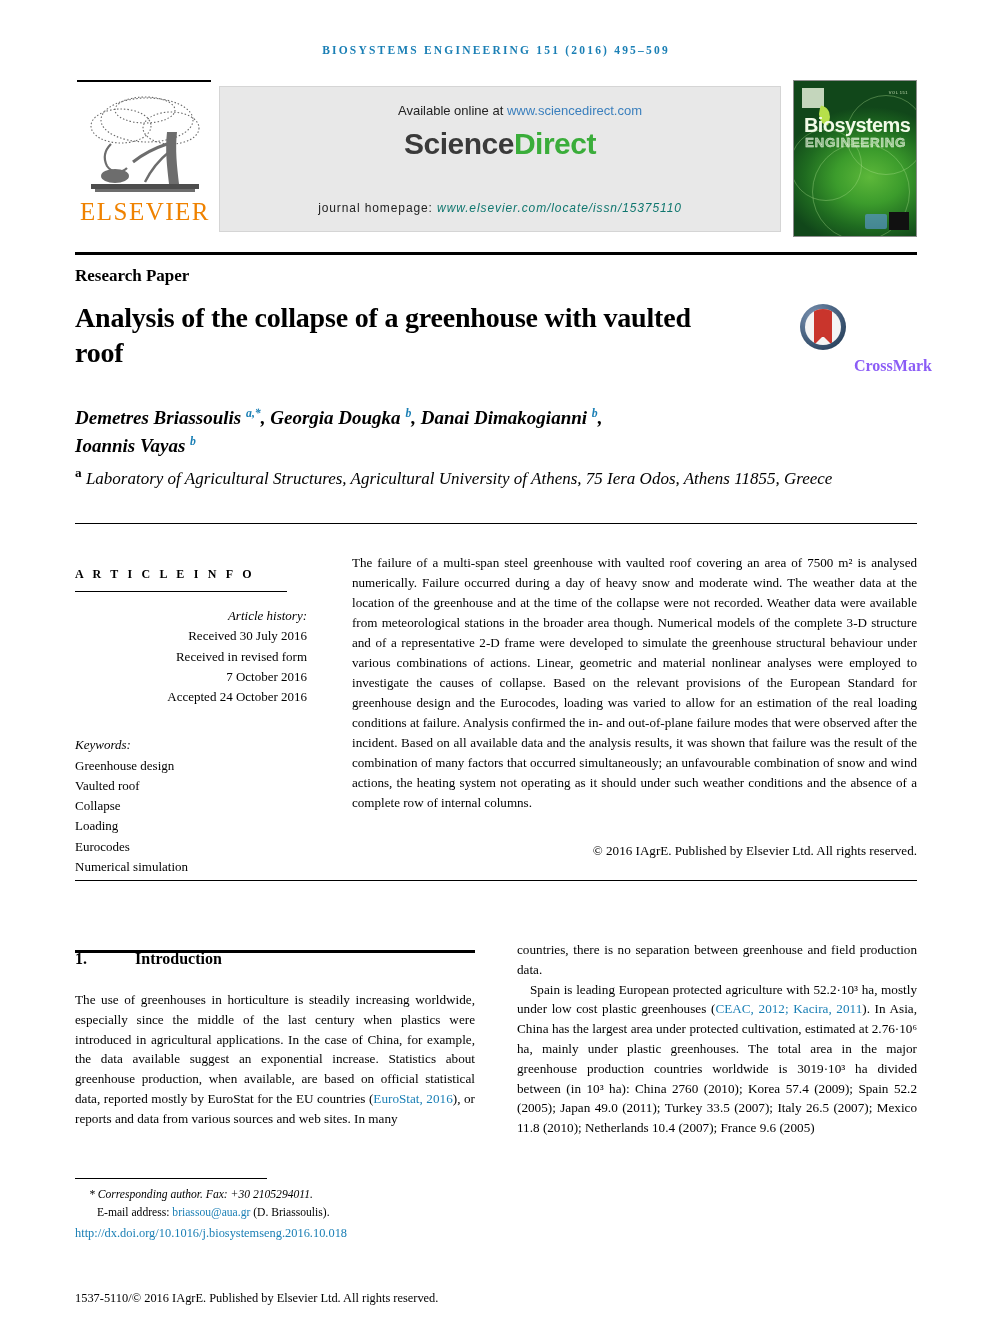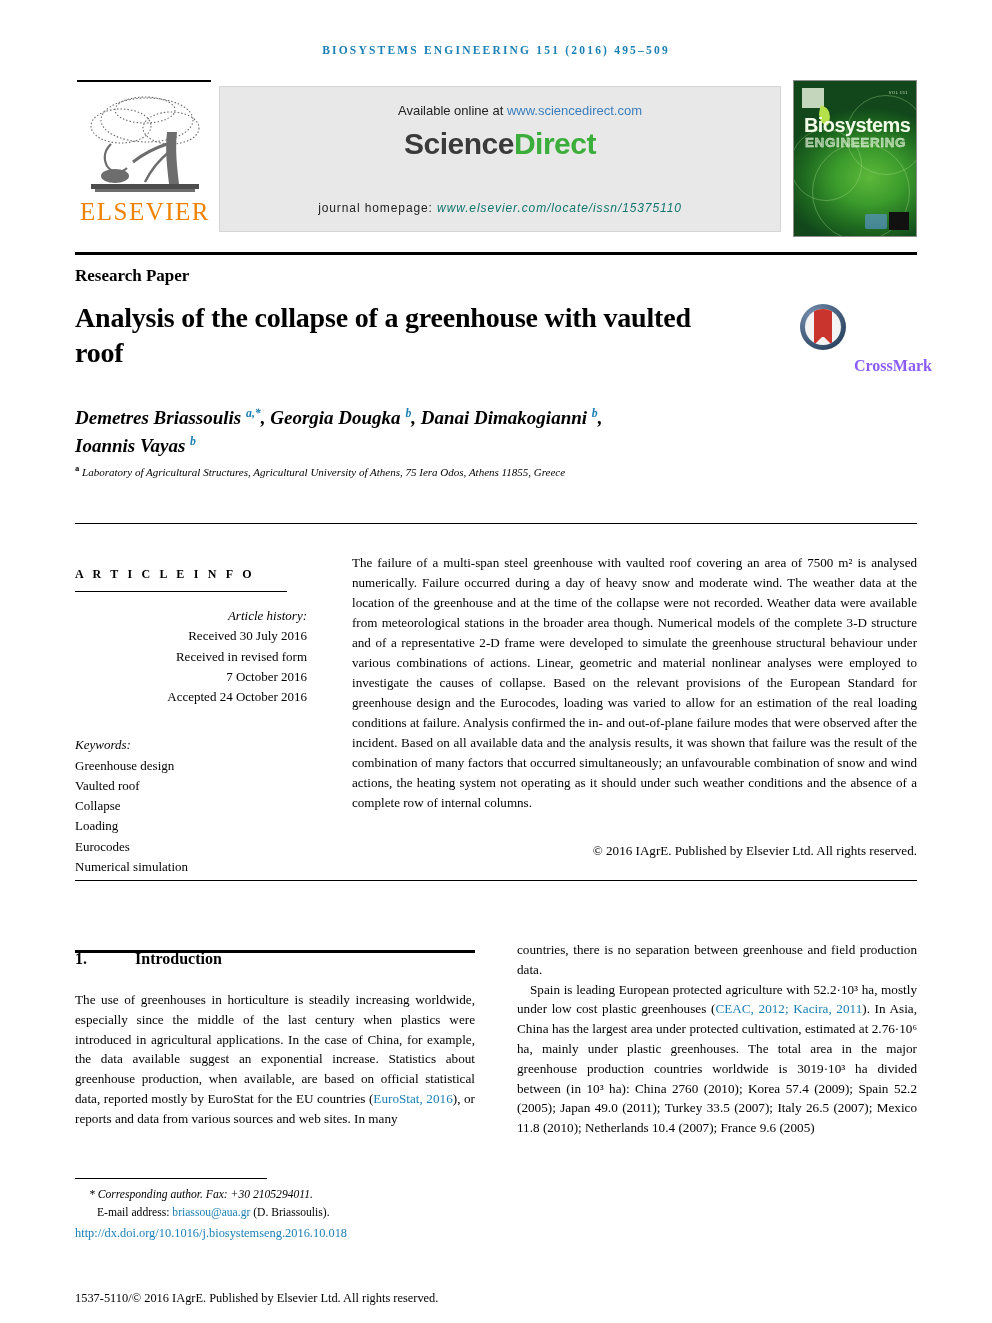--- a/index.html
+++ b/index.html
@@ -315,21 +315,21 @@
     color: #1a7fb5;
     font-style: italic;
     vertical-align: super;
   }
   .affiliations {
     position: absolute;
     left: 75px;
     top: 462px;
     width: 840px;
     font-family: "Liberation Serif", serif;
-    font-size: 11px;
+    font-size: 17px;
     font-style: italic;
     line-height: 1.62;
   }
   .affiliations sup {
     font-size: 0.78em;
     font-style: normal;
     font-weight: bold;
     vertical-align: super;
   }
 

